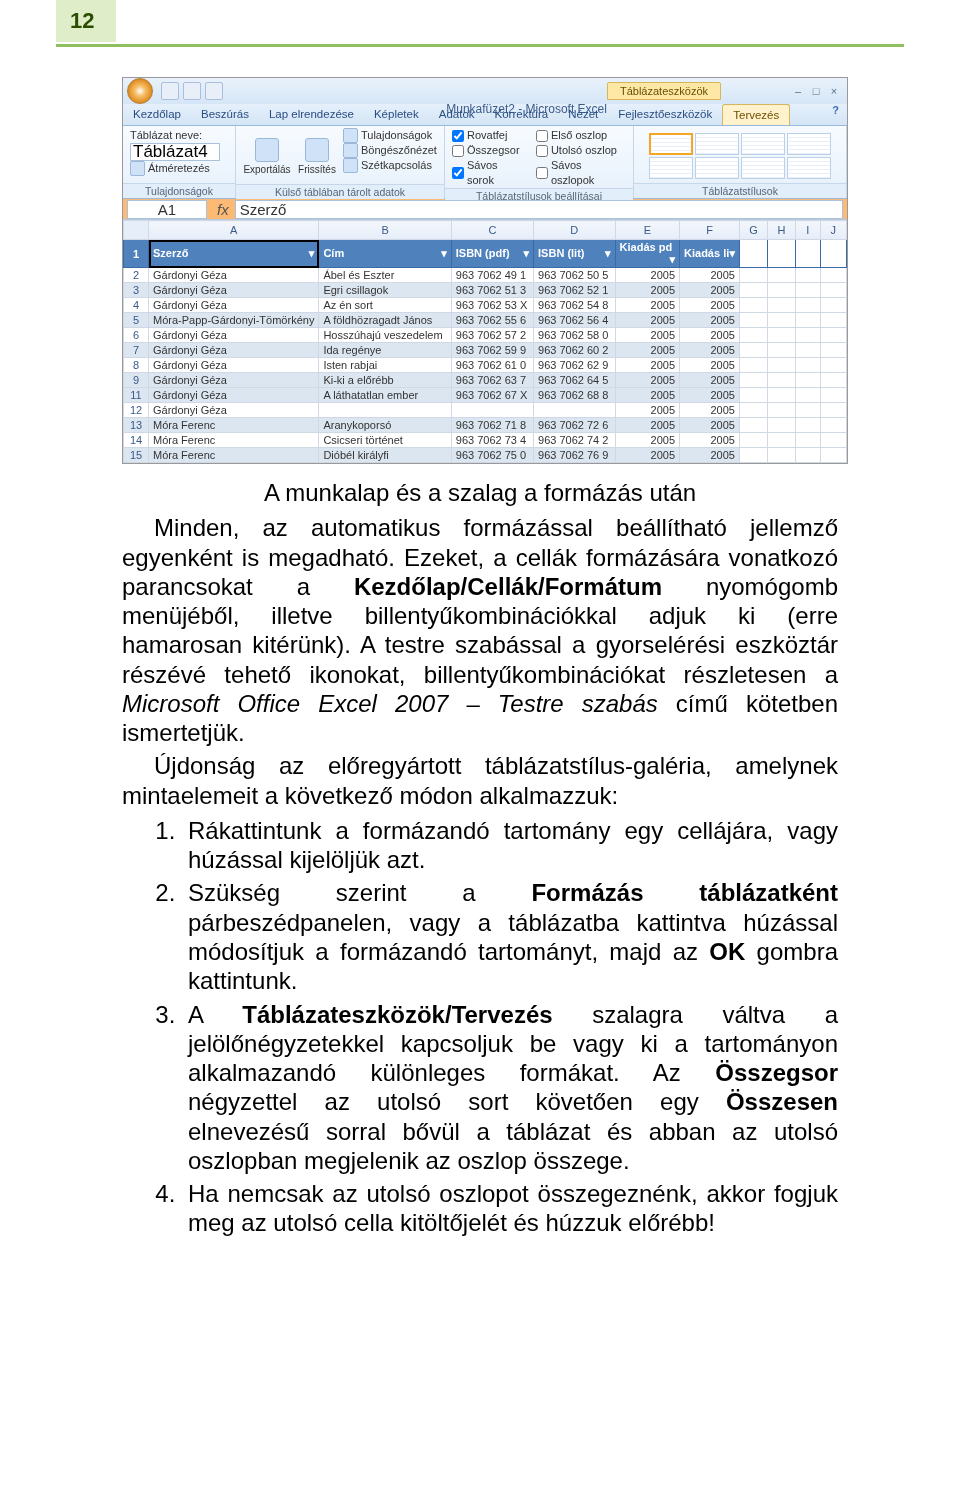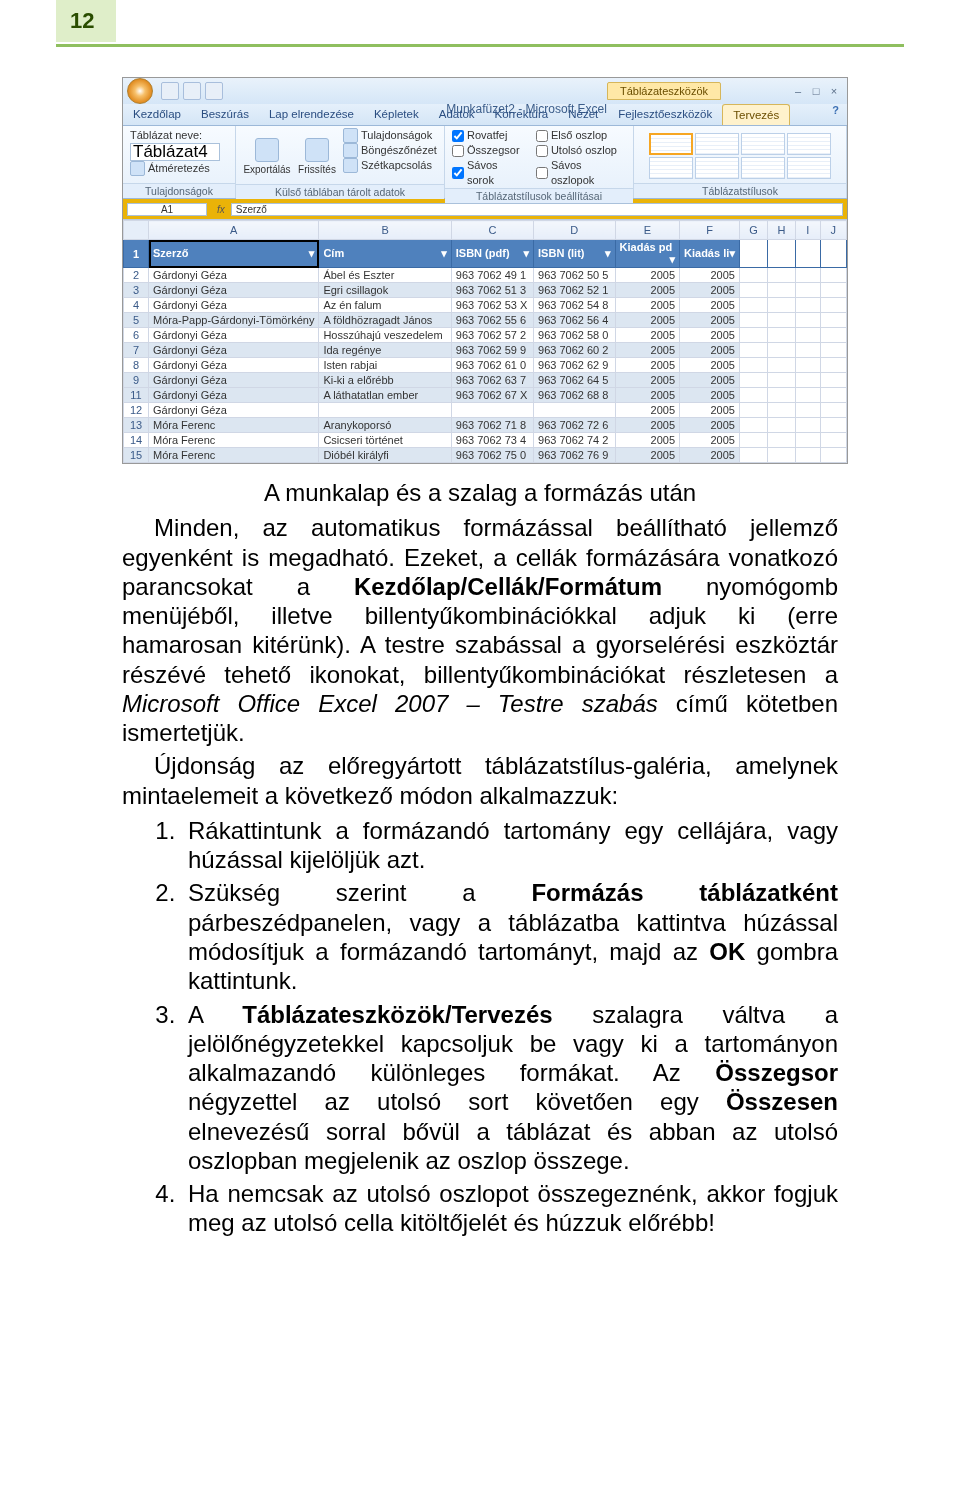--- a/index.html
+++ b/index.html
@@ -28,21 +28,21 @@
   .group .glabel { text-align:center; font-size:10.5px; color:#567; padding:1px 0; background:#e3eefb; border-top:1px solid #c6d7ea; margin:0 -6px; }
   .pill { display:flex; align-items:center; gap:3px; padding:0 1px; line-height:15px; }
   .pill .ic { width:13px; height:13px; background:#cfe2f7; border:1px solid #9cb8d8; border-radius:2px; }
   .pill input[type=checkbox]{ width:12px; height:12px; margin:0; }
   .vbtn { display:flex; flex-direction:column; align-items:center; justify-content:center; width:48px; height:54px; border:1px solid transparent; border-radius:3px; }
   .vbtn .ic2 { width:22px; height:22px; background:#cfe2f7; border:1px solid #9cb8d8; border-radius:3px; margin-bottom:2px;}
   .gallery { display:grid; grid-template-columns:repeat(4,44px); grid-template-rows:repeat(2,22px); gap:2px; }
   .gallery .sw { border:1px solid #bcd0e8; background:repeating-linear-gradient(#fff,#fff 3px,#e8eff8 3px,#e8eff8 4px); }
   .gallery .sw.sel { border:2px solid #f6a623; }
   
-  .fbar { display:flex; align-items:center; height:20px; border-bottom:1px solid #b9c9dd; background:#eab308; font-size:10px;justify-content:space-between; }
+  .fbar { display:flex; align-items:center; height:20px; border-bottom:1px solid #b9c9dd; background:#fdba74; font-size:15px;justify-content:space-between; }
   .namebox { width:70px; border:1px solid #aac1db; margin:0 4px; padding:0 4px; background:#fff; text-align:center; }
   .fx { font-style:italic; color:#555; margin:0 6px; }
   .finput { flex:1; border:1px solid #aac1db; margin-right:4px; padding:0 4px; background:#fff; }
   
   .grid { border-collapse:collapse; width:100%; font-size:11px; }
   .grid th, .grid td { border:1px solid #d0d7e5; padding:1px 4px; white-space:nowrap; overflow:hidden; }
   .grid thead th { background:linear-gradient(#f3f7fc,#e6eef9); color:#3a5a88; text-align:center; font-weight:normal; height:16px; }
   .grid thead th.cnr { width:22px; background:#e6eef9; }
   .rowh { background:linear-gradient(#f3f7fc,#e6eef9); color:#3a5a88; text-align:center; width:22px; }
   .tblhdr td { background:#4f81bd; color:#fff; font-weight:bold; border:1px solid #3a6aa5; }
@@ -248,21 +248,21 @@
             <td style="text-align: right;">2005</td>
             <td style="text-align: right;">2005</td>
             <td style="background: rgb(255, 255, 255);"></td>
             <td style="background: rgb(255, 255, 255);"></td>
             <td style="background: rgb(255, 255, 255);"></td>
             <td style="background: rgb(255, 255, 255);"></td>
           </tr>
           <tr class="band1">
             <td class="rowh">4</td>
             <td>Gárdonyi Géza</td>
-            <td>Az én falum</td>
+            <td>Az én sort</td>
             <td>963 7062 53 X</td>
             <td>963 7062 54 8</td>
             <td style="text-align: right;">2005</td>
             <td style="text-align: right;">2005</td>
             <td style="background: rgb(255, 255, 255);"></td>
             <td style="background: rgb(255, 255, 255);"></td>
             <td style="background: rgb(255, 255, 255);"></td>
             <td style="background: rgb(255, 255, 255);"></td>
           </tr>
           <tr class="band0">

